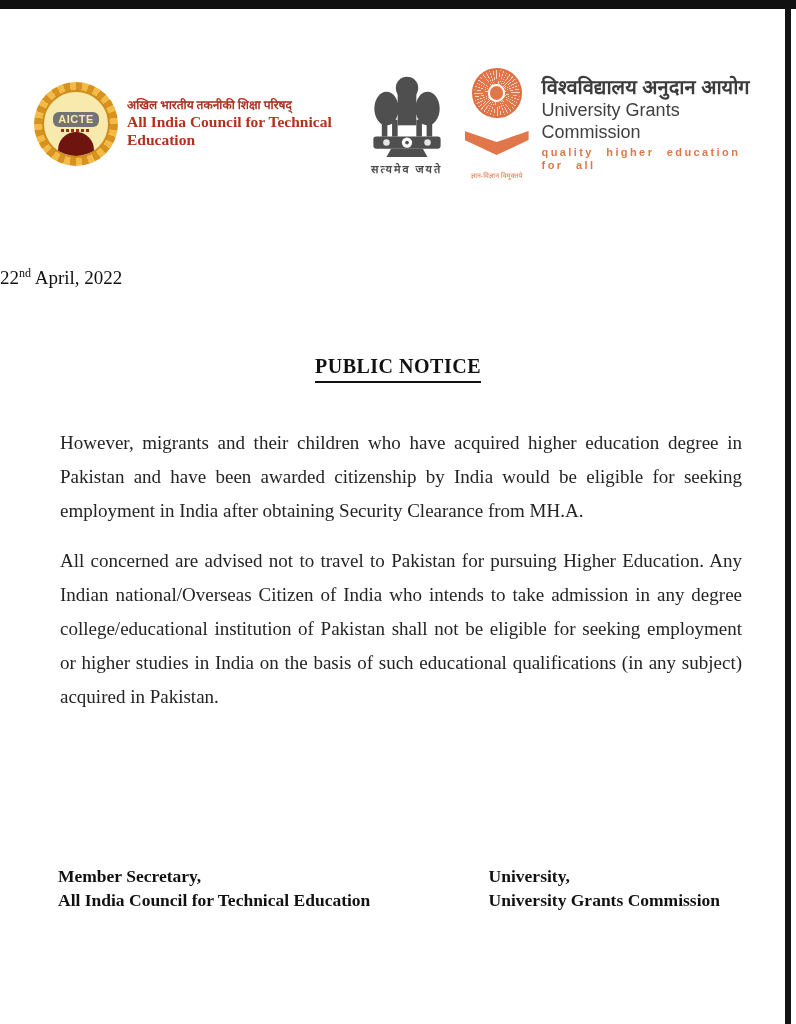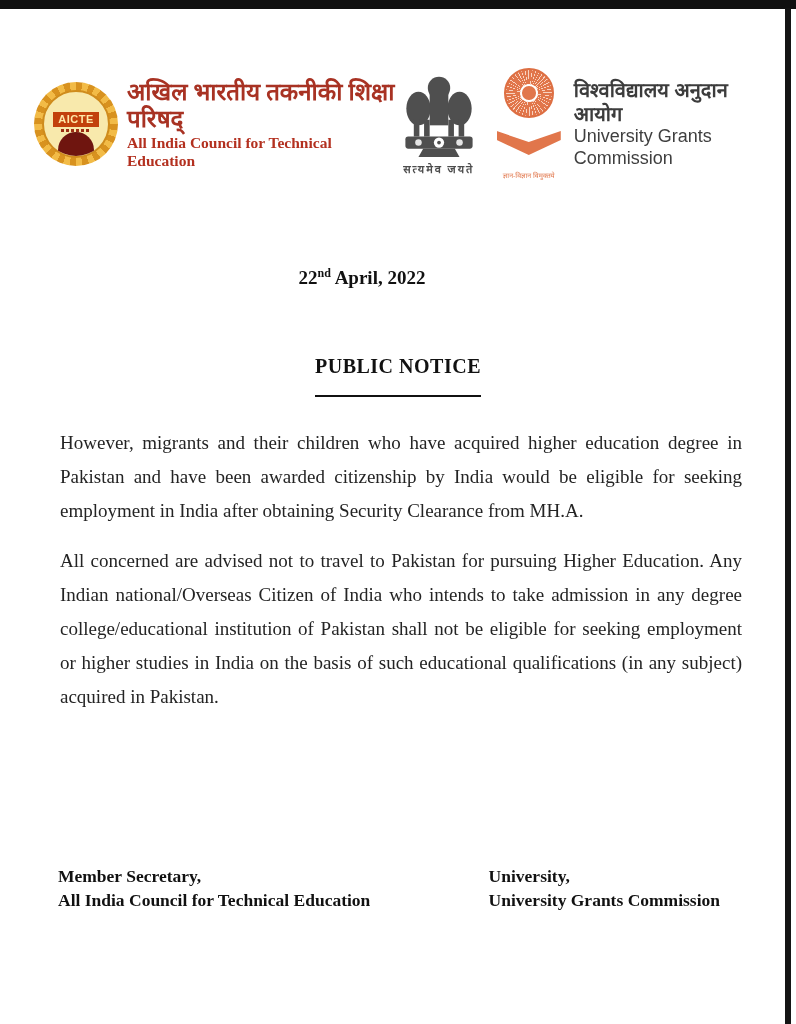--- a/index.html
+++ b/index.html
@@ -30,31 +30,31 @@
     background:repeating-conic-gradient(#d8921f 0deg 9deg,#f2bb47 9deg 18deg);
     display:flex;align-items:center;justify-content:center;
   }
   .aicte-inner{
     width:64px;height:64px;border-radius:50%;
     background:#f8e9ac;border:2px solid #cf8c1d;
     overflow:hidden;position:relative;
     display:flex;flex-direction:column;align-items:center;justify-content:center;
   }
   .aicte-badge{
-    background:#c2410c;color:#ffe9a8;
+    background:#737373;color:#ffe9a8;
     font-family:"Liberation Sans",sans-serif;font-weight:bold;font-size:11px;
-    padding:1px 5px;border-radius:0;letter-spacing:.5px;line-height:1.1;
+    padding:1px 5px;border-radius:6px;letter-spacing:.5px;line-height:1.1;
     z-index:2;margin-top:-4px;
   }
   .aicte-dots{width:30px;height:3px;margin-top:2px;z-index:2;
     background:repeating-linear-gradient(90deg,#9d2c14 0 3px,transparent 3px 5px);}
   .aicte-bottom{position:absolute;bottom:-12px;left:50%;transform:translateX(-50%);
     width:36px;height:36px;border-radius:50%;background:#6f150f;}
   .aicte-text{line-height:1.15;}
-  .aicte-hindi{font-size:24px;font-weight:bold;color:#a83223;}
+  .aicte-hindi{font-size:12px;font-weight:bold;color:#a83223;}
   .aicte-eng{font-size:15.5px;font-weight:bold;color:#b3301f;}
 
   
   .emblem{display:flex;flex-direction:column;align-items:center;margin-right:12px;}
   .emblem svg{display:block;}
   .emblem-motto{font-size:11px;color:#4d4d4d;margin-top:2px;letter-spacing:2px;font-weight:bold;}
 
   
   .ugc-logo{display:flex;flex-direction:column;align-items:center;flex:0 0 auto;width:72px;gap:15px;}
   .ugc-sun{width:46px;height:46px;border-radius:50%;position:relative;
@@ -65,27 +65,27 @@
     clip-path:polygon(0 0,50% 46%,100% 0,100% 38%,50% 100%,0 38%);}
   .ugc-motto{font-size:7px;color:#e1764b;white-space:nowrap;margin-top:1px;}
   .ugc-text{line-height:1.22;font-family:"Liberation Sans",sans-serif;}
   .ugc-hindi{font-size:20px;font-weight:bold;color:#3c3c3c;}
   .ugc-eng{font-size:18px;color:#3f3f3f;}
   .ugc-tagline{font-size:11px;font-weight:bold;color:#e1764b;letter-spacing:2.4px;word-spacing:7px;margin-top:2px;}
 
   
   .date-line{
     margin-top:86px;padding-right:72px;
-    text-align:center;font-size:19px;font-weight:bold;color:#111;
+    text-align:left;font-size:19px;font-weight:normal;color:#111;
   }
   .date-line sup{font-size:12px;vertical-align:super;}
   .title-line{margin-top:66px;text-align:center;}
   .title-line span{
     font-size:20px;font-weight:bold;color:#111;letter-spacing:.5px;
-    border-bottom:2.5px solid #111;padding-bottom:18px;
+    border-bottom:2.5px solid #111;padding-bottom:4px;
   }
   .content{margin:48px 54px 0 60px;}
   .content p{
     margin:0 0 16px 0;
     font-size:19px;line-height:34px;
     text-align:justify;color:#242424;
   }
 
   
   .signatures{
@@ -142,20 +142,21 @@
       <div class="ugc-logo">
         <div class="ugc-sun">
           <div class="ugc-sun-core"></div>
         </div>
         <div class="ugc-book"></div>
         <div class="ugc-motto">ज्ञान-विज्ञान विमुक्तये</div>
       </div>
       <div class="ugc-text">
         <div class="ugc-hindi">विश्वविद्यालय अनुदान आयोग</div>
         <div class="ugc-eng">University Grants Commission</div>
+        <div class="ugc-tagline">quality higher education for all</div>
       </div>
     </div>
   </div>
 
   <div class="date-line"><span>22</span><sup>nd</sup><span> April, 2022</span></div>
 
   <div class="title-line">
     <span>PUBLIC NOTICE</span>
   </div>
 

